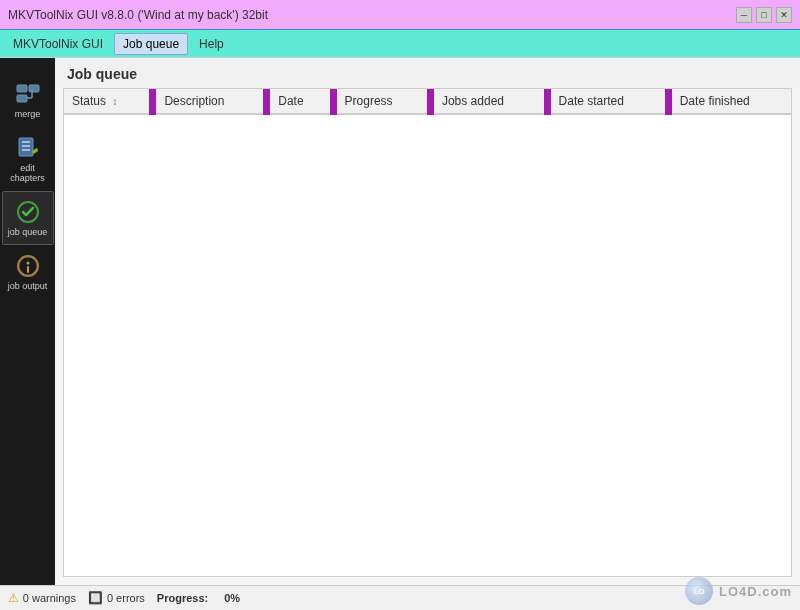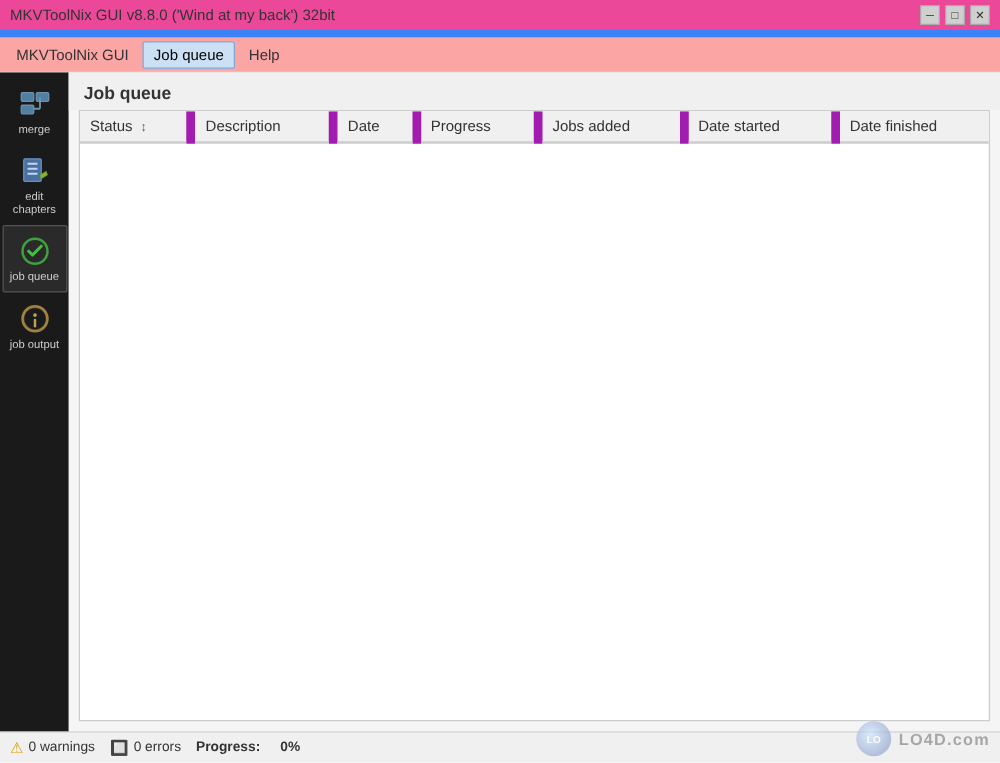--- a/index.html
+++ b/index.html
@@ -9,27 +9,27 @@
       height: 610px;
       font-family: 'Segoe UI', Tahoma, sans-serif;
       font-size: 12px;
       background: #f0f0f0;
       overflow: hidden;
       position: relative;
     }
 
     
     .titlebar {
-      background: #ec4899;
+      background: #f0abfc;
       height: 30px;
       display: flex;
       align-items: center;
       justify-content: space-between;
       padding: 0 8px;
-      border-bottom: 6px solid #3b82f6;
+      border-bottom: 1px solid #3b82f6;
       user-select: none;
     }
     .titlebar-title {
       font-size: 12px;
       color: #333;
     }
     .titlebar-controls {
       display: flex;
       gap: 4px;
     }
@@ -41,21 +41,21 @@
       cursor: pointer;
       display: flex;
       align-items: center;
       justify-content: center;
       font-size: 9px;
       color: #333;
     }
 
     
     .menubar {
-      background: #fca5a5;
+      background: #5eead4;
       height: 28px;
       display: flex;
       align-items: center;
       padding: 0 4px;
       border-bottom: 1px solid #ccc;
       gap: 2px;
     }
     .menu-item {
       padding: 3px 8px;
       cursor: pointer;
@@ -76,21 +76,21 @@
       height: calc(610px - 30px - 28px - 25px);
     }
 
     
     .sidebar {
       width: 55px;
       background: #1a1a1a;
       display: flex;
       flex-direction: column;
       align-items: center;
-      padding-top: 4px;
+      padding-top: 15px;
       gap: 0;
     }
     .sidebar-item {
       width: 52px;
       display: flex;
       flex-direction: column;
       align-items: center;
       padding: 6px 2px;
       cursor: pointer;
       border: 1px solid transparent;

